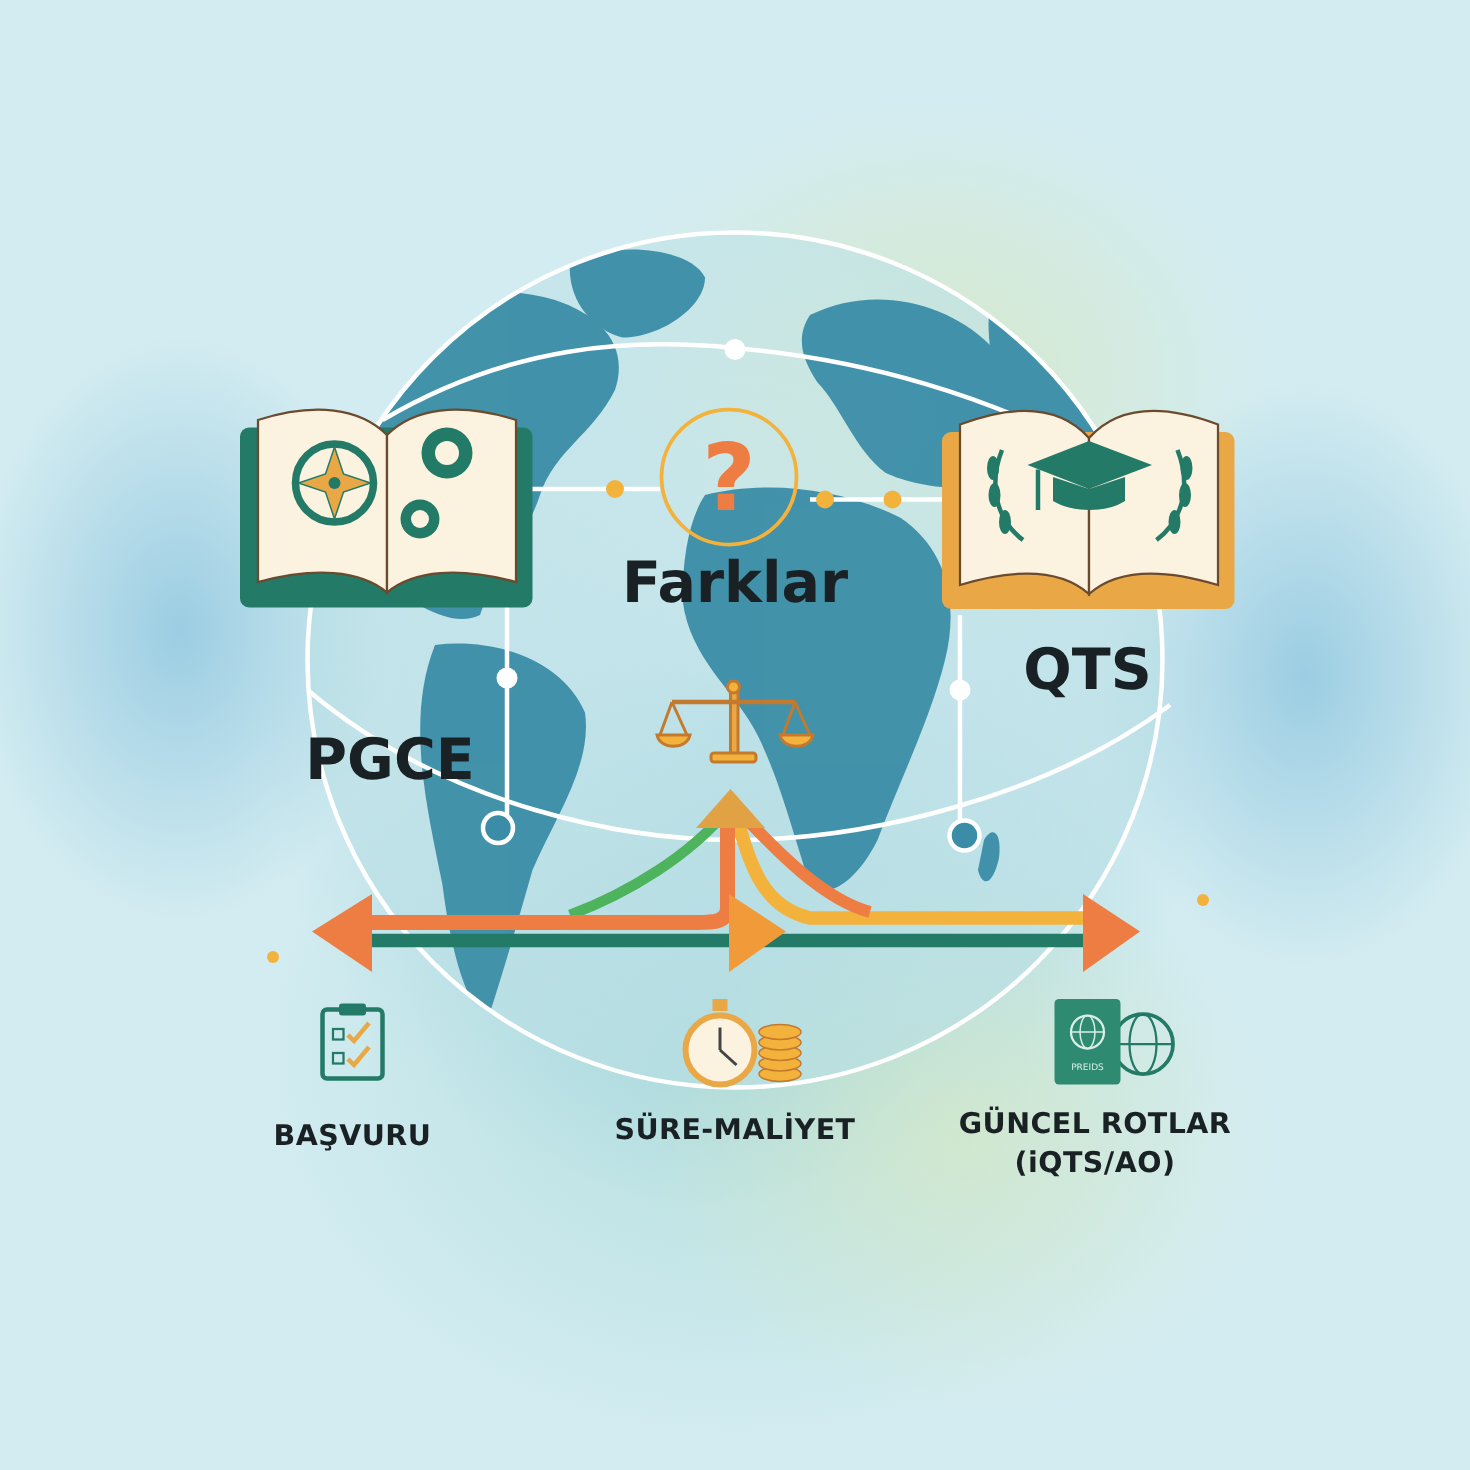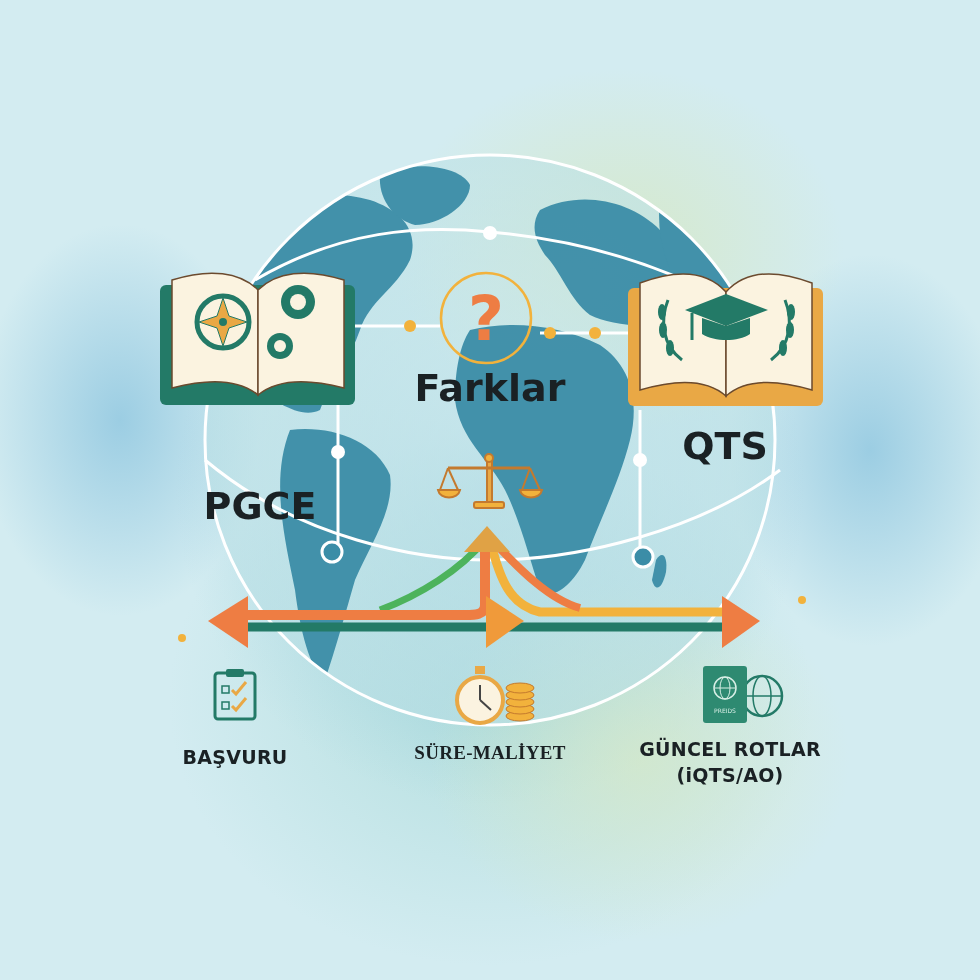--- a/index.html
+++ b/index.html
@@ -180,19 +180,19 @@
   </g>
 </svg>
 
 <div class="label big" style="left:390px; top:366px; width:200px;">Farklar</div>
 <div class="label big" style="left:180px; top:436px; width:160px;margin-top:48px;">PGCE</div>
 <div class="label big" style="left:650px; top:424px; width:150px;text-align:center;">QTS</div>
 
 <div class="label small" style="left:160px; top:744px; width:150px;">
   <div>BAŞVURU</div>
 </div>
-<div class="label small" style="left:380px; top:740px; width:220px;font-family:Liberation Serif, serif;">
+<div class="label small" style="left:380px; top:740px; width:220px;">
   <div>SÜRE-MALİYET</div>
 </div>
 <div class="label small" style="left:630px; top:736px; width:200px;">
   <div>GÜNCEL ROTLAR</div>
   <div>(iQTS/AO)</div>
 </div>
 
 </body></html>

